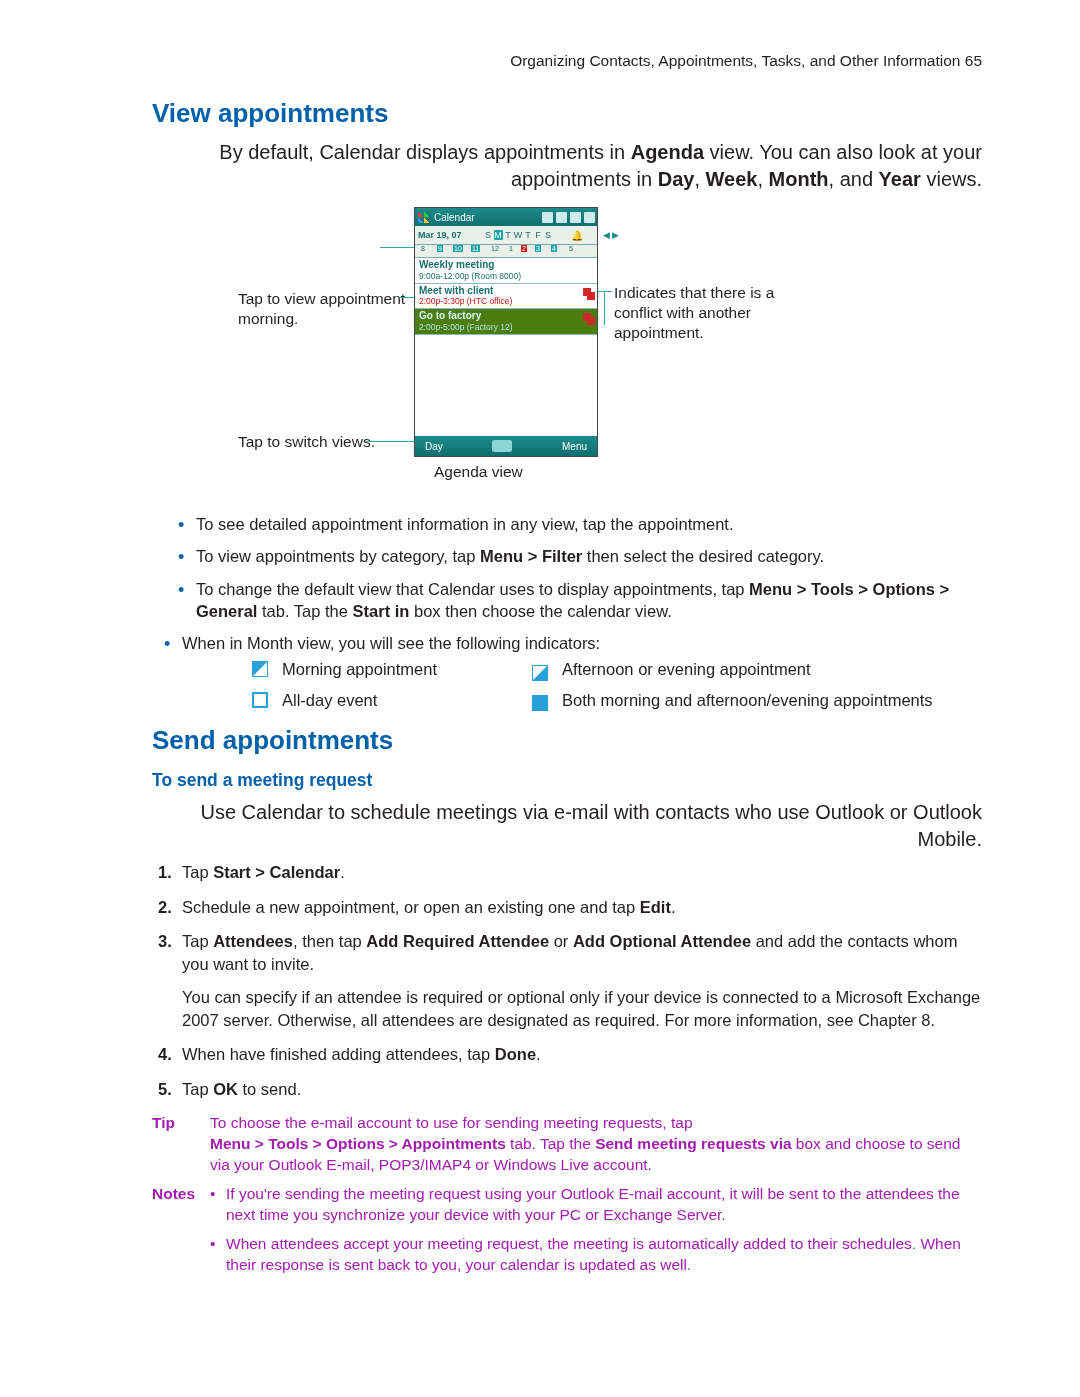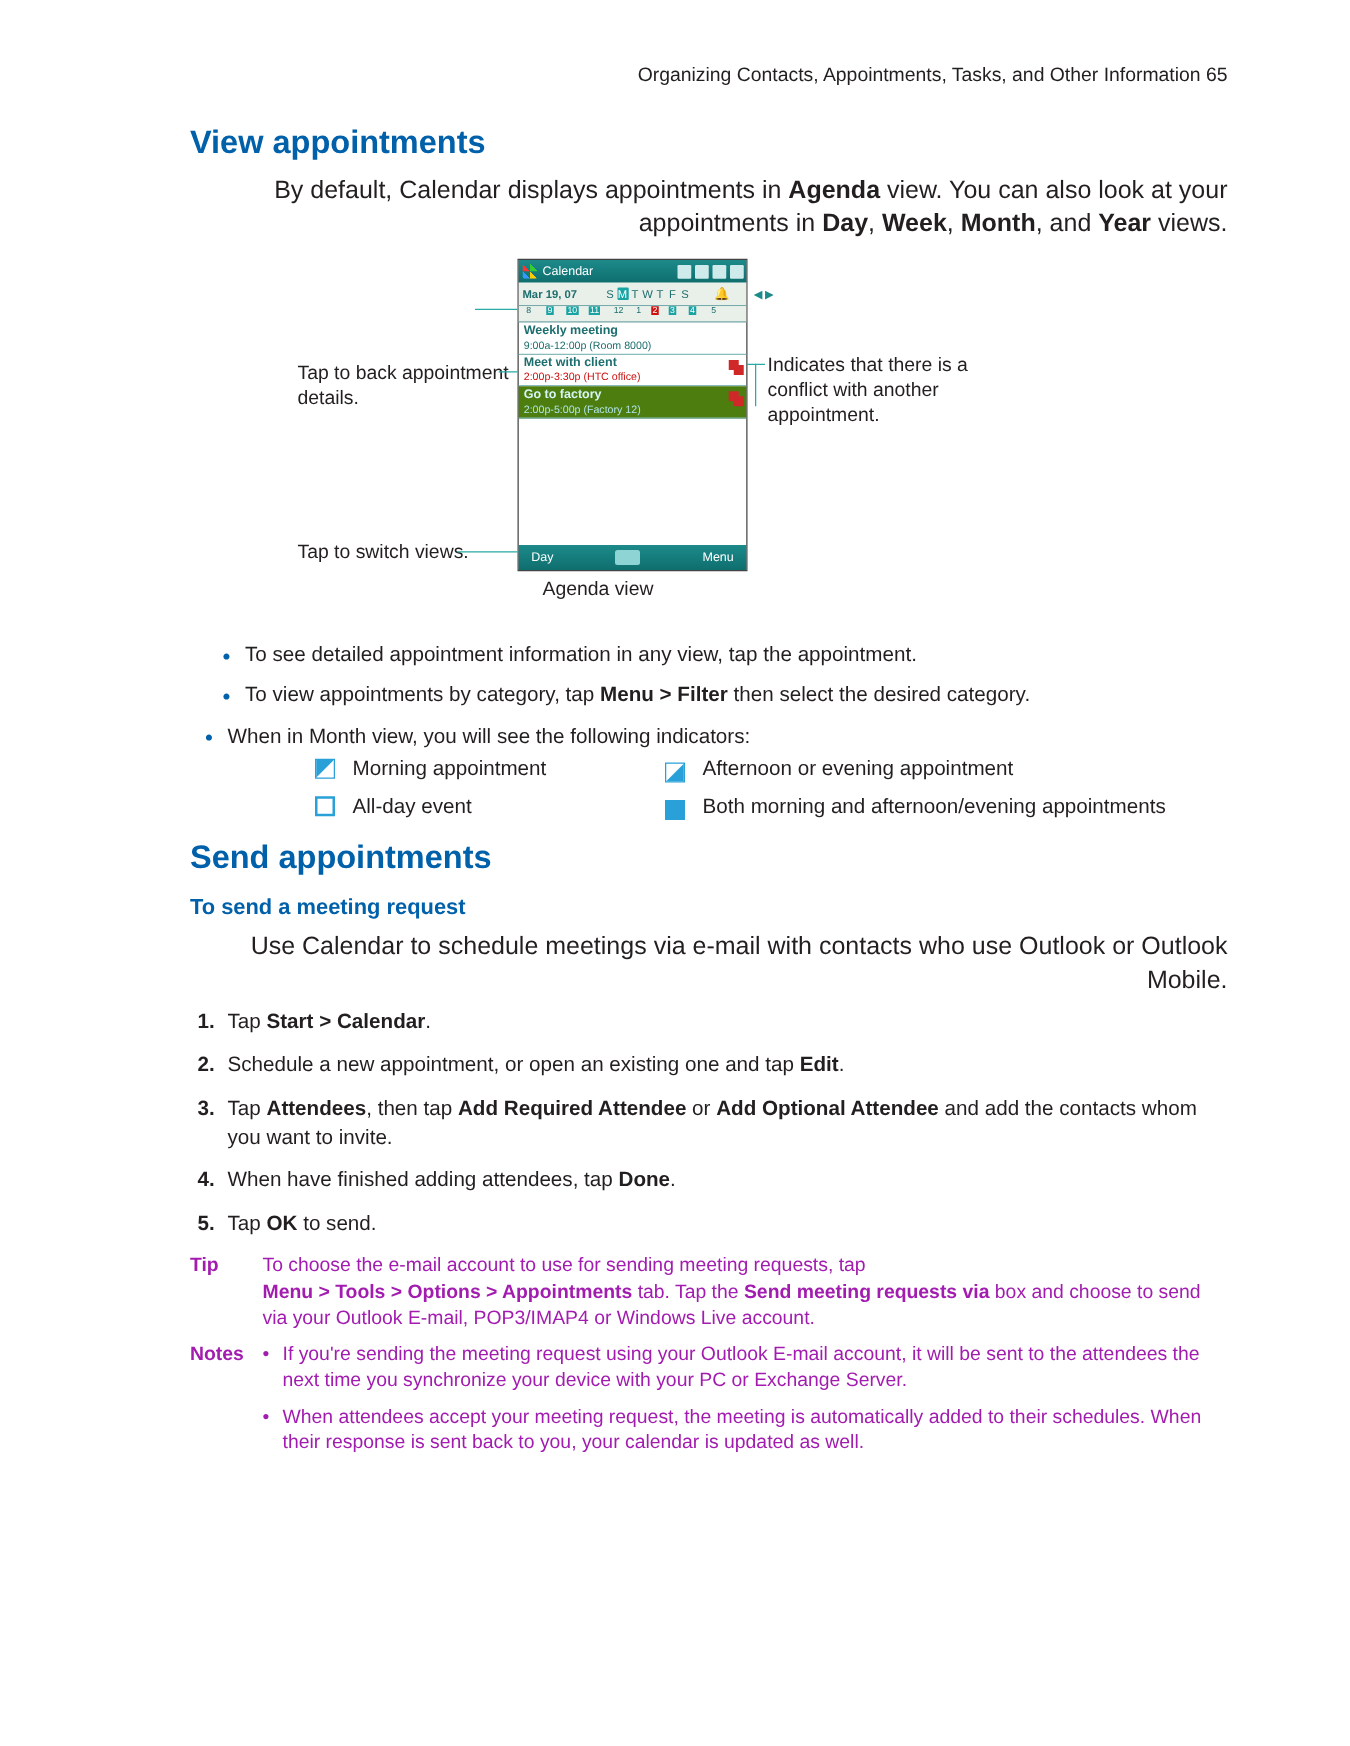--- a/index.html
+++ b/index.html
@@ -175,21 +175,21 @@
 
   <h2 class="section">View appointments</h2>
 
   <div class="body">
     <p>
       <span>By default, Calendar displays appointments in </span><span class="bold">Agenda</span><span> view. You can also look at your appointments in </span><span class="bold">Day</span><span>, </span><span class="bold">Week</span><span>, </span><span class="bold">Month</span><span>, and </span><span class="bold">Year</span><span> views.</span>
     </p>
   </div>
 
   <div class="figure-wrap">
-    <div class="callout" style="left:86px; top:82px; width:176px;">Tap to back appointment details.</div>
+    <div class="callout" style="left:86px; top:82px; width:176px;">Tap to view appointment morning.</div>
     <div class="callout" style="left:86px; top:225px; width:170px;">Tap to switch views.</div>
     <div class="callout" style="left:462px; top:76px; width:170px;">Indicates that there is a conflict with another appointment.</div>
 
     <div class="lead-line" style="left:228px; top:40px; width:34px;"></div>
     <div class="lead-line" style="left:247px; top:90px; width:15px;"></div>
     <div class="lead-v" style="left:270px; top:68px; height:50px;"></div>
     <div class="lead-line" style="left:270px; top:68px; width:6px;"></div>
     <div class="lead-line" style="left:270px; top:118px; width:6px;"></div>
     <div class="lead-line" style="left:214px; top:234px; width:48px;"></div>
     <div class="lead-line" style="left:444px; top:84px; width:16px;"></div>
@@ -256,20 +256,23 @@
       </div>
     </div>
 
     <div class="fig-caption">Agenda view</div>
   </div>
 
   <ul class="doc-bullets" style="margin-left:14px;">
     <li>To see detailed appointment information in any view, tap the appointment.</li>
     <li>
       <span>To view appointments by category, tap </span><span class="bold">Menu &gt; Filter</span><span> then select the desired category.</span>
+    </li>
+    <li>
+      <span>To change the default view that Calendar uses to display appointments, tap </span><span class="bold">Menu &gt; Tools &gt; Options &gt; General</span><span> tab. Tap the </span><span class="bold">Start in</span><span> box then choose the calendar view.</span>
     </li>
   </ul>
   <ul class="doc-bullets">
     <li>
       <span>When in Month view, you will see the following indicators:</span>
       <div class="legend">
         <div class="legend-row">
           <div class="legend-col1">
               <span class="sw sw-morning"></span>
               <span>Morning appointment</span>
@@ -301,20 +304,21 @@
 
   <ol class="steps">
     <li>
       <span>Tap </span><span class="bold">Start &gt; Calendar</span><span>.</span>
     </li>
     <li>
       <span>Schedule a new appointment, or open an existing one and tap </span><span class="bold">Edit</span><span>.</span>
     </li>
     <li>
       <span>Tap </span><span class="bold">Attendees</span><span>, then tap </span><span class="bold">Add Required Attendee</span><span> or </span><span class="bold">Add Optional Attendee</span><span> and add the contacts whom you want to invite.</span>
+      <p>You can specify if an attendee is required or optional only if your device is connected to a Microsoft Exchange 2007 server. Otherwise, all attendees are designated as required. For more information, see Chapter 8.</p>
     </li>
     <li>
       <span>When have finished adding attendees, tap </span><span class="bold">Done</span><span>.</span>
     </li>
     <li>
       <span>Tap </span><span class="bold">OK</span><span> to send.</span>
     </li>
   </ol>
 
   <div class="note-block">

